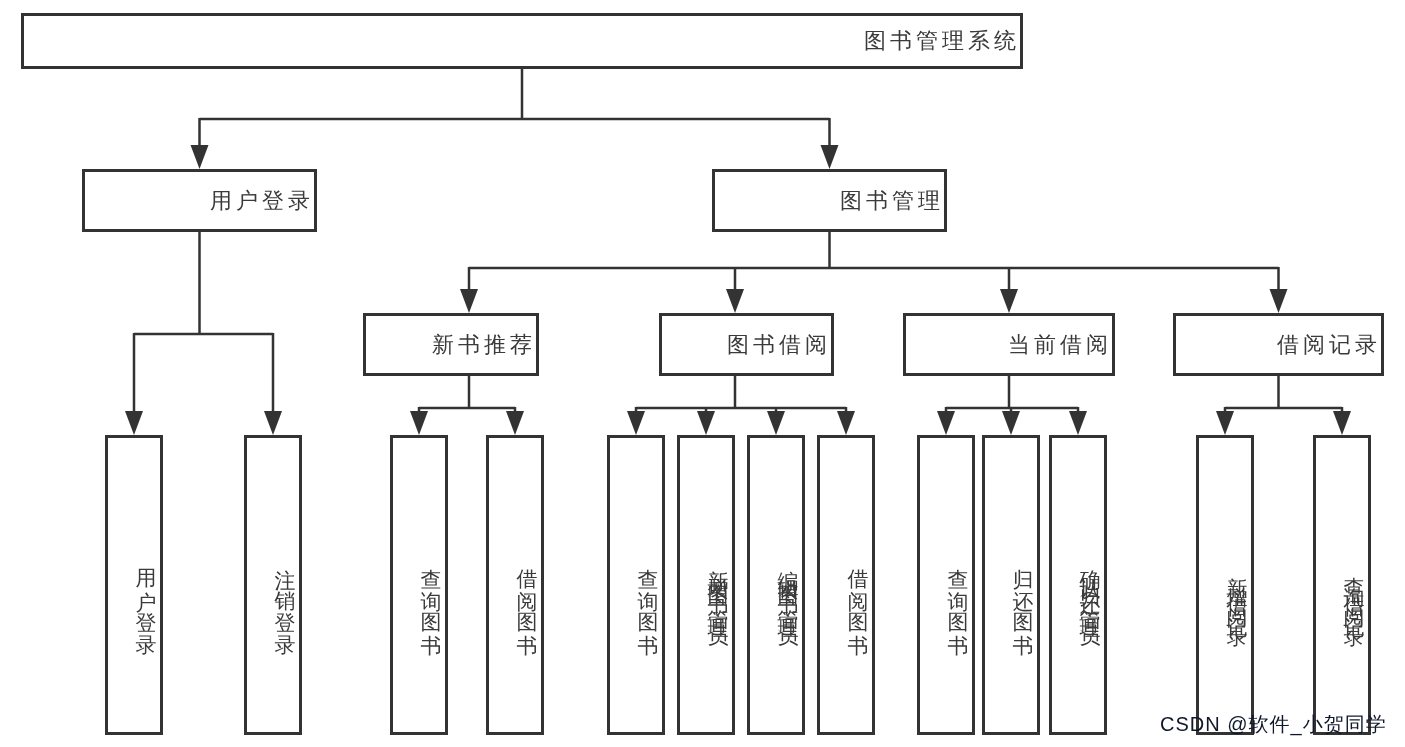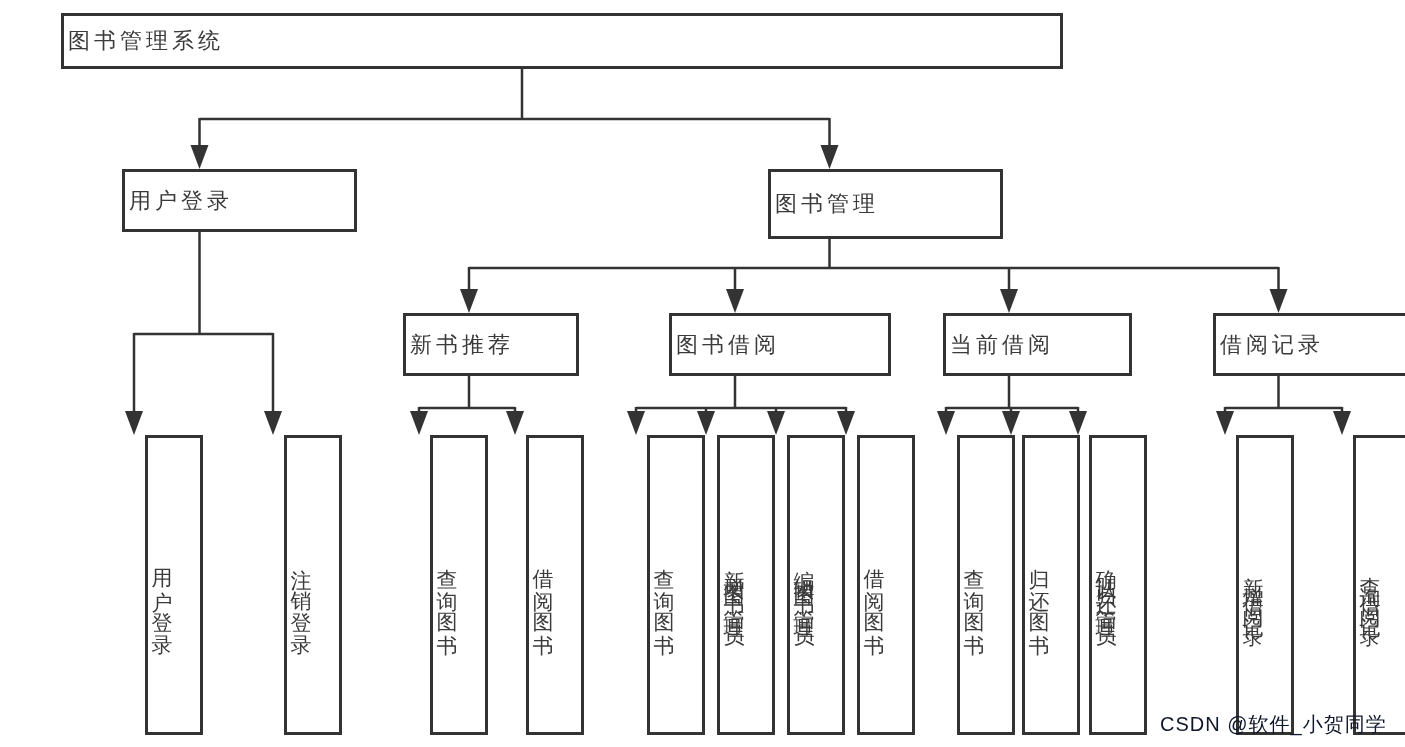--- a/index.html
+++ b/index.html
@@ -16,23 +16,22 @@
     left: 0; top: 0;
     z-index: 1;
   }
   .box {
     position: absolute;
     box-sizing: border-box;
     background: #ffffff;
     border: 3px solid #333333;
     display: flex;
     align-items: center;
-    justify-content: flex-start;
+    justify-content: flex-end;
     z-index: 2;
-    margin-left: 40px;
   }
   .box .lbl {
     color: #3a3a3a;
     font-size: 22px;
     letter-spacing: 4px;
     padding-left: 4px;
     white-space: nowrap;
   }
   .leaf { top: 435px; width: 58px; height: 300px; }
   .leaf .lbl {
@@ -92,31 +91,31 @@
     </g>
   </svg>
 
   <div class="box" style="left:21px;top:13px;width:1002px;height:56px">
     <span class="lbl">图书管理系统</span>
   </div>
 
   <div class="box" style="left:82px;top:169px;width:235px;height:63px">
     <span class="lbl">用户登录</span>
   </div>
-  <div class="box" style="left:728px;top:169px;width:235px;height:70px">
+  <div class="box" style="left:712px;top:169px;width:235px;height:63px">
     <span class="lbl">图书管理</span>
   </div>
 
   <div class="box" style="left:363px;top:313px;width:176px;height:63px">
     <span class="lbl">新书推荐</span>
   </div>
-  <div class="box" style="left:629px;top:313px;width:222px;height:63px">
+  <div class="box" style="left:659px;top:313px;width:175px;height:63px">
     <span class="lbl">图书借阅</span>
   </div>
-  <div class="box" style="left:903px;top:313px;width:189px;height:63px">
+  <div class="box" style="left:903px;top:313px;width:212px;height:63px">
     <span class="lbl">当前借阅</span>
   </div>
   <div class="box" style="left:1173px;top:313px;width:211px;height:63px">
     <span class="lbl">借阅记录</span>
   </div>
 
   <div class="box leaf" style="left:105px">
     <span class="lbl">用户登录</span>
   </div>
   <div class="box leaf" style="left:244px">

